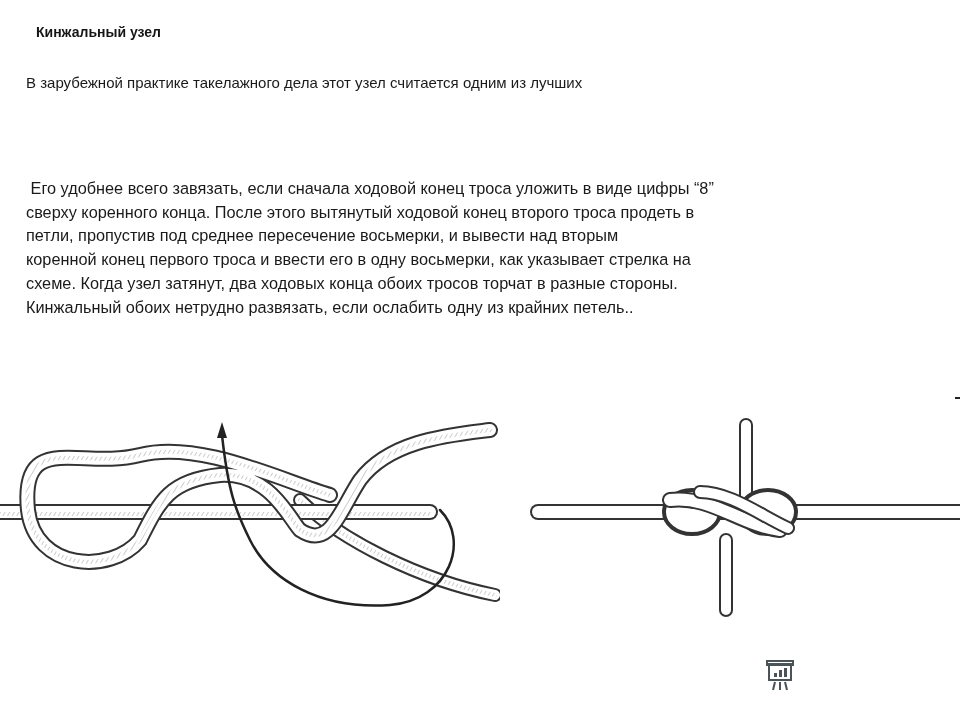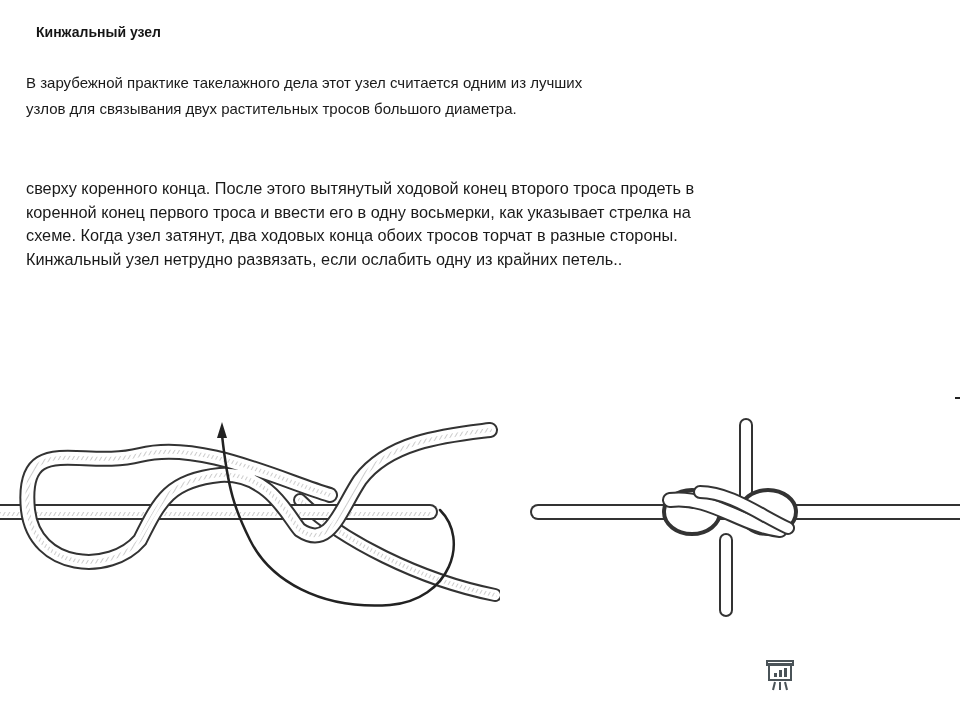--- a/index.html
+++ b/index.html
@@ -17,28 +17,29 @@
     .watermark-text { font-size: 26px; color: #4a5358; letter-spacing: 0.2px; }
     .edge-mark { position: absolute; left: 955px; top: 397px; width: 5px; height: 2px; background: #222; }
   </style>
 </head>
 <body>
 
 <div class="title">Кинжальный узел</div>
 
 <div class="intro">
   <div>В зарубежной практике такелажного дела этот узел считается одним из лучших</div>
-  <div>узлов для связывания двух растительных тросов большого диаметра.</div>
 </div>
 
 <div class="body">
+  <div style="white-space:pre"> Его удобнее всего завязать, если сначала ходовой конец троса уложить в виде цифры “8”</div>
   <div>сверху коренного конца. После этого вытянутый ходовой конец второго троса продеть в</div>
+  <div>петли, пропустив под среднее пересечение восьмерки, и вывести над вторым</div>
   <div>коренной конец первого троса и ввести его в одну восьмерки, как указывает стрелка на</div>
   <div>схеме. Когда узел затянут, два ходовых конца обоих тросов торчат в разные стороны.</div>
-  <div>Кинжальный узел нетрудно развязать, если ослабить одну из крайних петель..</div>
+  <div>Кинжальный обоих нетрудно развязать, если ослабить одну из крайних петель..</div>
 </div>
 
 <div class="edge-mark"></div>
 
 <div class="diagram diag-left">
   <svg width="500" height="220" viewBox="0 0 500 220">
     <defs>
       <pattern id="hatch" width="4" height="4" patternUnits="userSpaceOnUse" patternTransform="rotate(30)">
         <line x1="0" y1="0" x2="0" y2="4" stroke="#9a9a9a" stroke-width="1"></line>
       </pattern>

